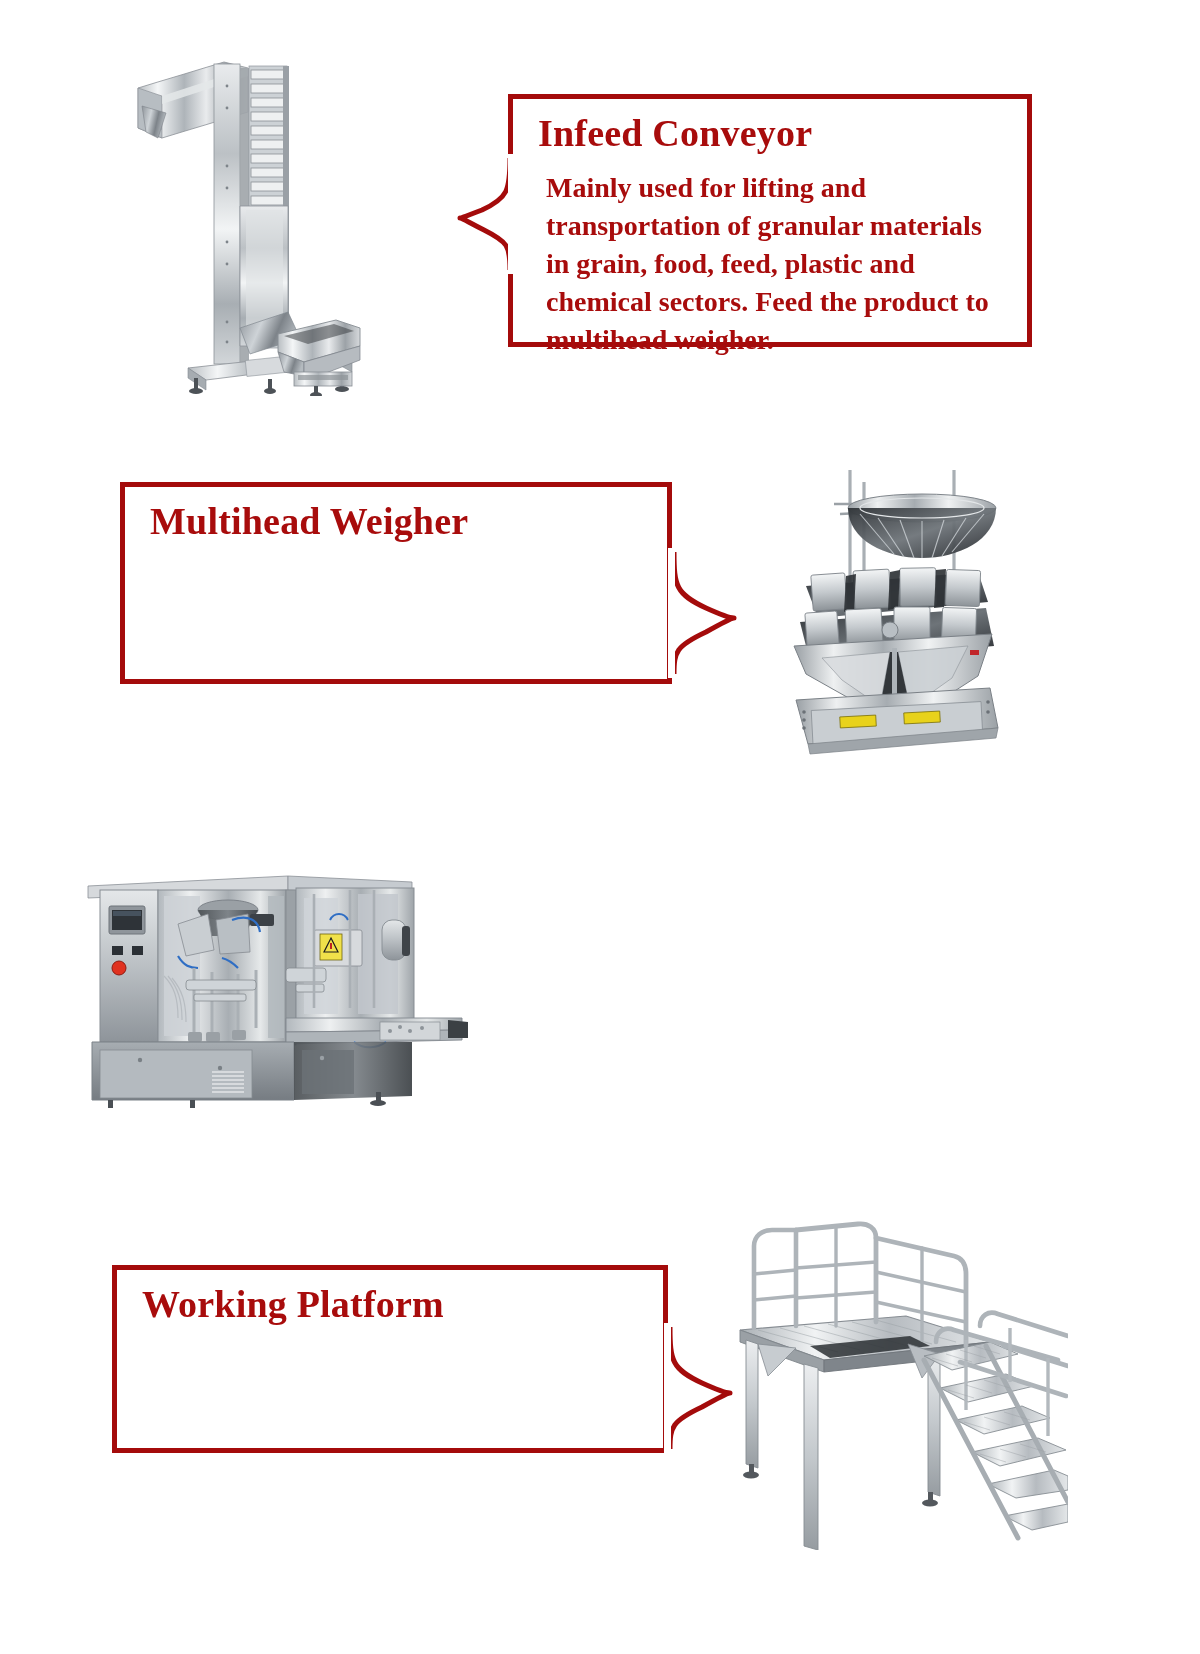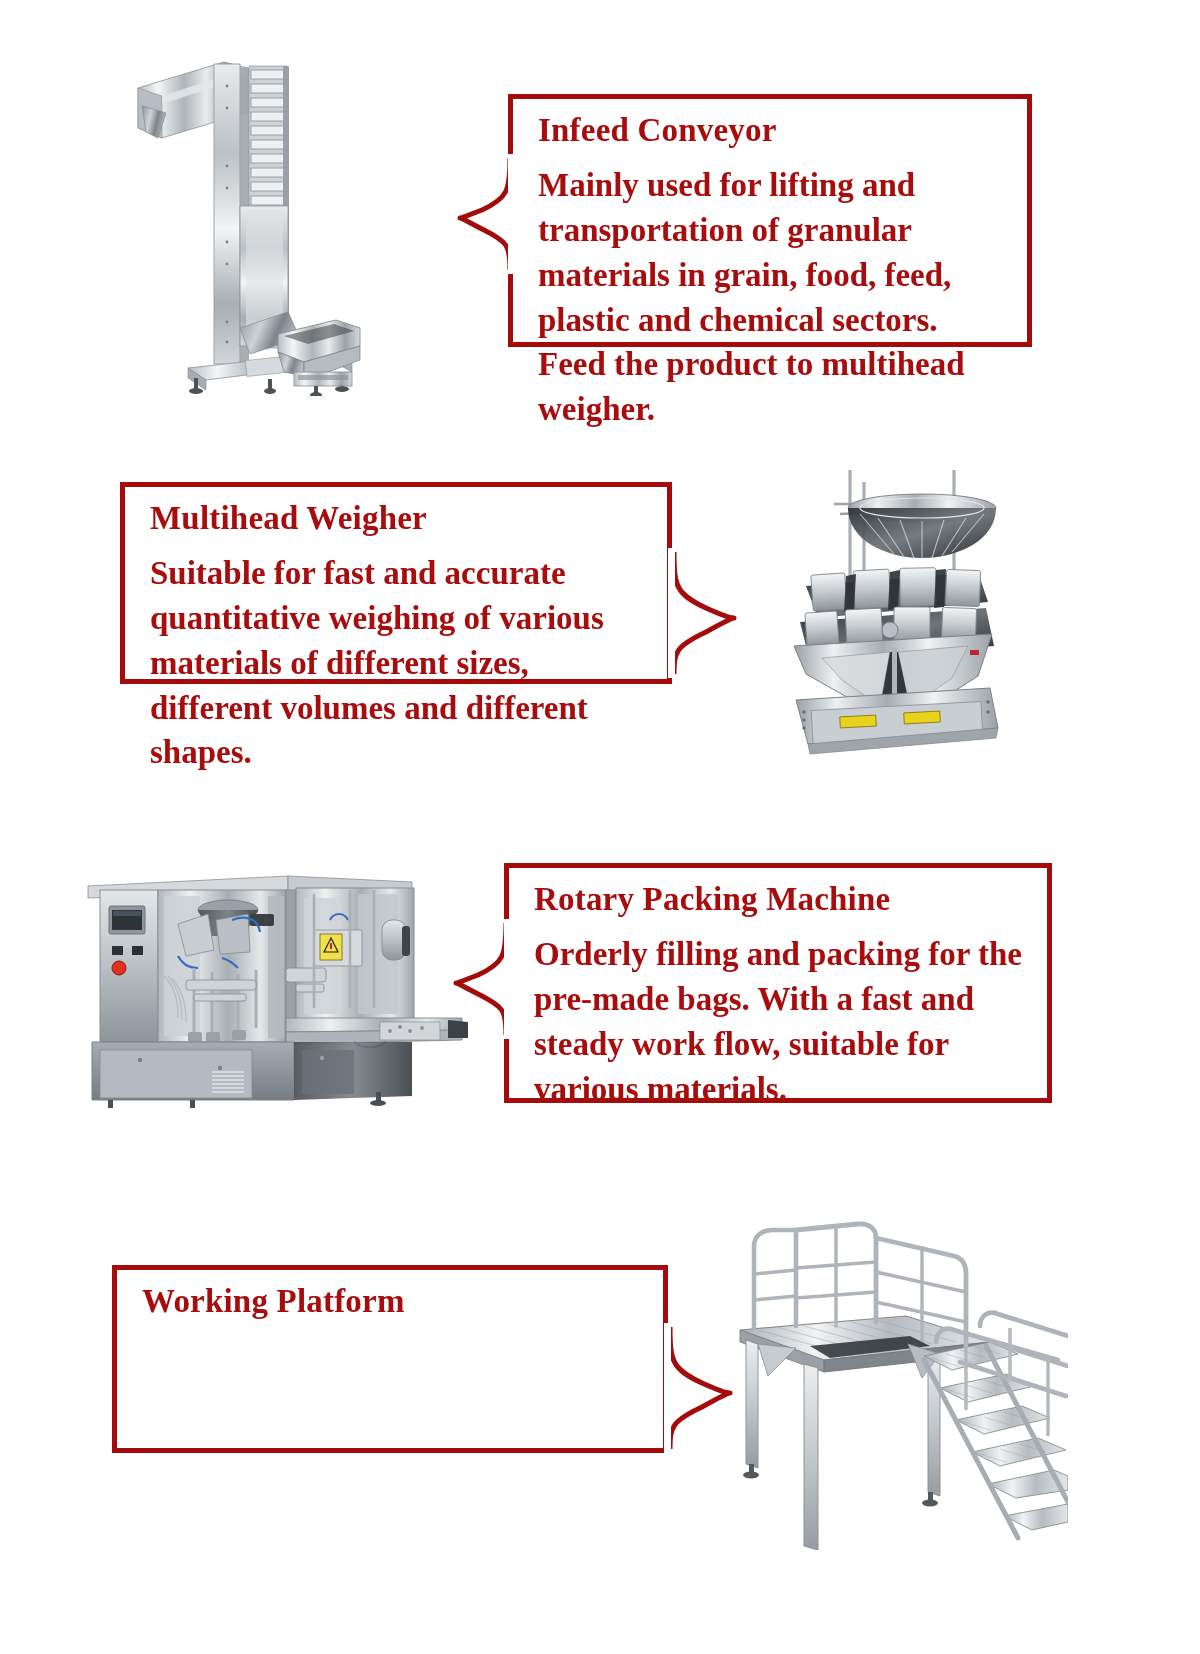--- a/index.html
+++ b/index.html
@@ -13,26 +13,26 @@
   .stage{position:absolute;left:0;top:0;width:1200px;height:1654px;}
 
   
   .callout{position:absolute;box-sizing:border-box;background:#ffffff;}
   .callout .frame{
     position:absolute;left:0;top:0;right:0;bottom:0;
     border:5px solid #a40b0b;background:#ffffff;
   }
   .callout .inner{position:relative;padding:18px 26px 10px 30px;}
   .c-title{
-    color:#a80c0c;font-weight:bold;font-size:33px;line-height:1.15;
+    color:#a80c0c;font-weight:bold;font-size:38px;line-height:1.15;
     letter-spacing:.2px;margin:0 0 13px 0;
   }
   .c-body{
-    color:#a80c0c;font-weight:bold;font-size:33px;line-height:1.36;
-    margin:0;
+    color:#a80c0c;font-weight:bold;font-size:28px;line-height:1.36;
+    margin:8px;
   }
   
   .tail{position:absolute;pointer-events:none;}
 
   
   .art{position:absolute;}
 </style>
 </head>
 <body>
 
@@ -156,21 +156,20 @@
     <svg class="tail" style="left:-62px;top:60px;" width="70" height="120" viewBox="0 0 70 120">
       <path d="M64 4 C64 36, 62 44, 36 56 C20 62, 16 64, 14 64 C16 64, 22 68, 38 76 C62 88, 64 92, 64 116" fill="none" stroke="#a40b0b" stroke-width="5" stroke-linecap="butt" stroke-linejoin="round"></path>
       <rect x="62" y="0" width="6" height="122" fill="#ffffff"></rect>
     </svg>
   </div>
 
   <div class="callout" style="left:120px;top:482px;width:552px;height:202px;">
     <div class="frame"></div>
     <div class="inner">
       <div class="c-title">Multihead Weigher</div>
-      <div class="c-body">Suitable for fast and accurate quantitative weighing of various materials of different sizes, different volumes and different shapes.</div>
     </div>
     <svg class="tail" style="left:544px;top:66px;" width="100" height="130" viewBox="0 0 100 130">
       <path d="M10 4 C10 38, 12 46, 42 60 C62 69, 68 70, 70 70 C68 70, 60 74, 42 84 C12 98, 10 104, 10 126" fill="none" stroke="#a40b0b" stroke-width="5" stroke-linecap="butt" stroke-linejoin="round"></path>
       <rect x="4" y="0" width="7" height="132" fill="#ffffff"></rect>
     </svg>
   </div>
 
   <div class="art" style="left:782px;top:462px;width:220px;height:300px;">
     <svg width="220" height="300" viewBox="0 0 220 300">
       <defs>
@@ -416,31 +415,20 @@
         <rect x="26" y="272" width="5" height="12"></rect>
           <ellipse cx="28" cy="285" rx="8" ry="3"></ellipse>
         <rect x="108" y="272" width="5" height="12"></rect>
           <ellipse cx="110" cy="285" rx="8" ry="3"></ellipse>
         <rect x="294" y="264" width="5" height="10"></rect>
           <ellipse cx="296" cy="275" rx="8" ry="3"></ellipse>
       </g>
     </svg>
   </div>
 
-  <div class="callout" style="left:504px;top:863px;width:548px;height:240px;">
-    <div class="frame"></div>
-    <div class="inner">
-      <div class="c-title">Rotary Packing Machine</div>
-      <div class="c-body">Orderly filling and packing for the pre-made bags. With a fast and steady work flow, suitable for various materials.</div>
-    </div>
-    <svg class="tail" style="left:-62px;top:56px;" width="70" height="120" viewBox="0 0 70 120">
-      <path d="M64 4 C64 36, 62 44, 36 56 C20 62, 16 64, 14 64 C16 64, 22 68, 38 76 C62 88, 64 92, 64 116" fill="none" stroke="#a40b0b" stroke-width="5" stroke-linecap="butt" stroke-linejoin="round"></path>
-      <rect x="62" y="0" width="6" height="122" fill="#ffffff"></rect>
-    </svg>
-  </div>
 
   <div class="callout" style="left:112px;top:1265px;width:556px;height:188px;">
     <div class="frame"></div>
     <div class="inner">
       <div class="c-title">Working Platform</div>
     </div>
     <svg class="tail" style="left:548px;top:58px;" width="100" height="130" viewBox="0 0 100 130">
       <path d="M10 4 C10 38, 12 46, 42 60 C62 69, 68 70, 70 70 C68 70, 60 74, 42 84 C12 98, 10 104, 10 126" fill="none" stroke="#a40b0b" stroke-width="5" stroke-linecap="butt" stroke-linejoin="round"></path>
       <rect x="4" y="0" width="7" height="132" fill="#ffffff"></rect>
     </svg>

